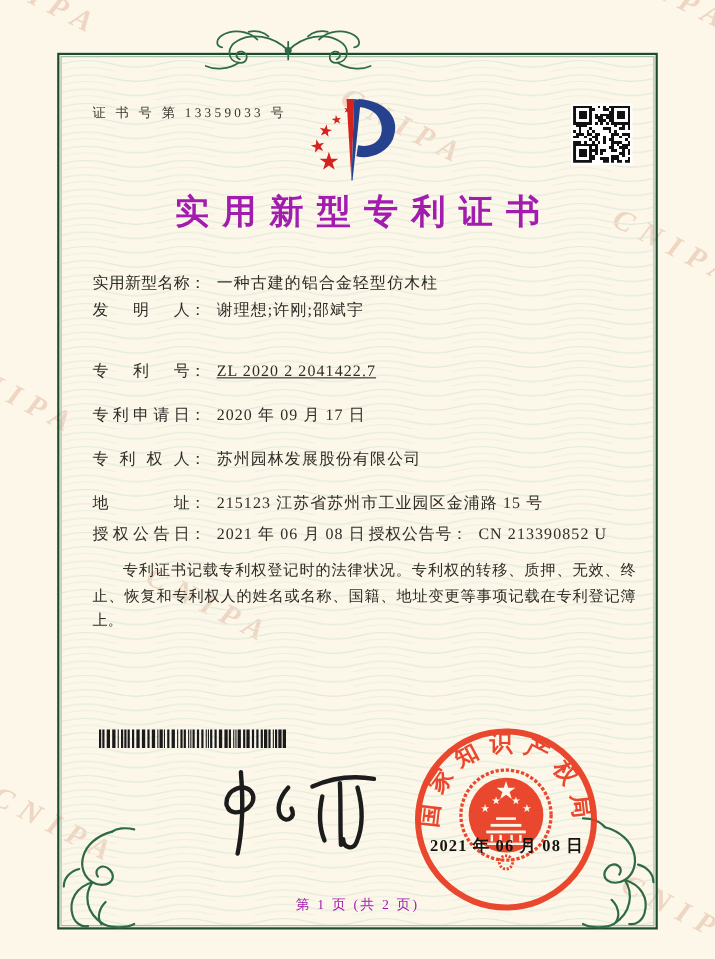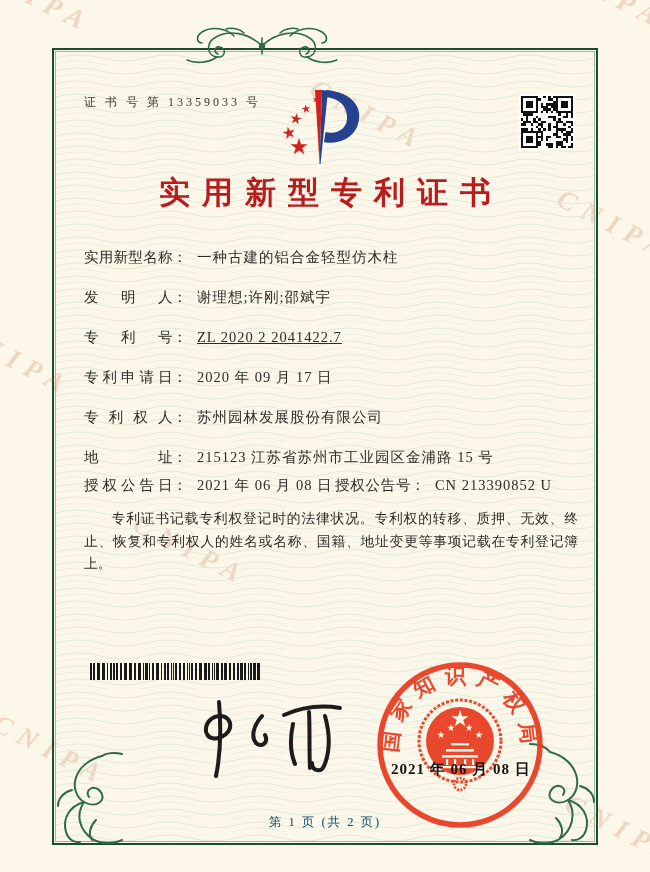--- a/index.html
+++ b/index.html
@@ -28,21 +28,21 @@
   svg.deco{position:absolute; pointer-events:none;}
   
   .cert-no{
     position:absolute; left:84px; top:94px; font-size:12px; letter-spacing:3px; color:#3a362f;
   }
   .logo{position:absolute; left:268px; top:86px; width:110px; height:82px;}
   .qr{position:absolute; left:519px; top:94px; width:56px; height:56px; background:#fff; padding:2px; box-sizing:border-box;}
   .title{
     position:absolute; left:0; top:172px; width:100%; text-align:center;
     font-size:31px; font-weight:bold; letter-spacing:12px; padding-left:12px; box-sizing:border-box;
-    color:#b91c1c;
+    color:#a21caf;
   }
   .field-row{position:absolute; left:84px; width:500px; font-size:14.5px; color:#2f2c27; white-space:nowrap;}
   .flabel{display:inline-block; width:6.1em; text-align:justify; text-align-last:justify; vertical-align:top;}
   .fcolon{display:inline-block; margin-right:10px;}
   .fvalue{letter-spacing:1px;}
   .grant-pair{position:absolute; left:251px; top:0;}
   .paras{
     position:absolute; left:84px; top:508px; width:494px;
     font-size:13.8px; line-height:22.5px; text-align:justify; color:#2f2c27;
   }
@@ -54,21 +54,21 @@
     font-size:15.5px; letter-spacing:3px; line-height:31px; color:#232323;
   }
   .signature{position:absolute; left:180px; top:692px; width:168px; height:92px;}
   .seal{position:absolute; left:368px; top:653px; width:184px; height:184px;}
   .seal-date{
     position:absolute; left:391px; top:760px; width:150px;
     font-size:15px; font-weight:bold; letter-spacing:1px; color:#16140f; white-space:nowrap;
   }
   .page-footer{
     position:absolute; left:0; top:814px; width:100%; text-align:center;
-    font-size:12.5px; letter-spacing:2px; color:#0c4a6e;
+    font-size:12.5px; letter-spacing:2px; color:#a21caf;
   }
   .continuation{
     position:absolute; left:0; top:884px; width:100%; text-align:center;
     font-style:italic; font-size:12.5px; letter-spacing:2px; color:#be185d;
   }
 </style>
 </head>
 <body>
 
 <div class="page">
@@ -295,21 +295,21 @@
       <rect x="17" y="20" width="1" height="1" fill="#111"></rect>
       <rect x="19" y="20" width="1" height="1" fill="#111"></rect>
       <rect x="20" y="20" width="1" height="1" fill="#111"></rect>
     </svg>
 
   <div class="title">实用新型专利证书</div>
 
   <div class="field-row" style="top:248px;">
     <span class="flabel">实用新型名称</span><span class="fcolon">：</span><span class="fvalue">一种古建的铝合金轻型仿木柱</span>
   </div>
-  <div class="field-row" style="top:288px;">
+  <div class="field-row" style="top:272px;">
     <span class="flabel">发明人</span><span class="fcolon">：</span><span class="fvalue">谢理想;许刚;邵斌宇</span>
   </div>
   <div class="field-row" style="top:328px;text-decoration:underline;">
     <span class="flabel">专利号</span><span class="fcolon">：</span><span class="fvalue">ZL 2020 2 2041422.7</span>
   </div>
   <div class="field-row" style="top:368px;">
     <span class="flabel">专利申请日</span><span class="fcolon">：</span><span class="fvalue">2020 年 09 月 17 日</span>
   </div>
   <div class="field-row" style="top:408px;">
     <span class="flabel">专利权人</span><span class="fcolon">：</span><span class="fvalue">苏州园林发展股份有限公司</span>

